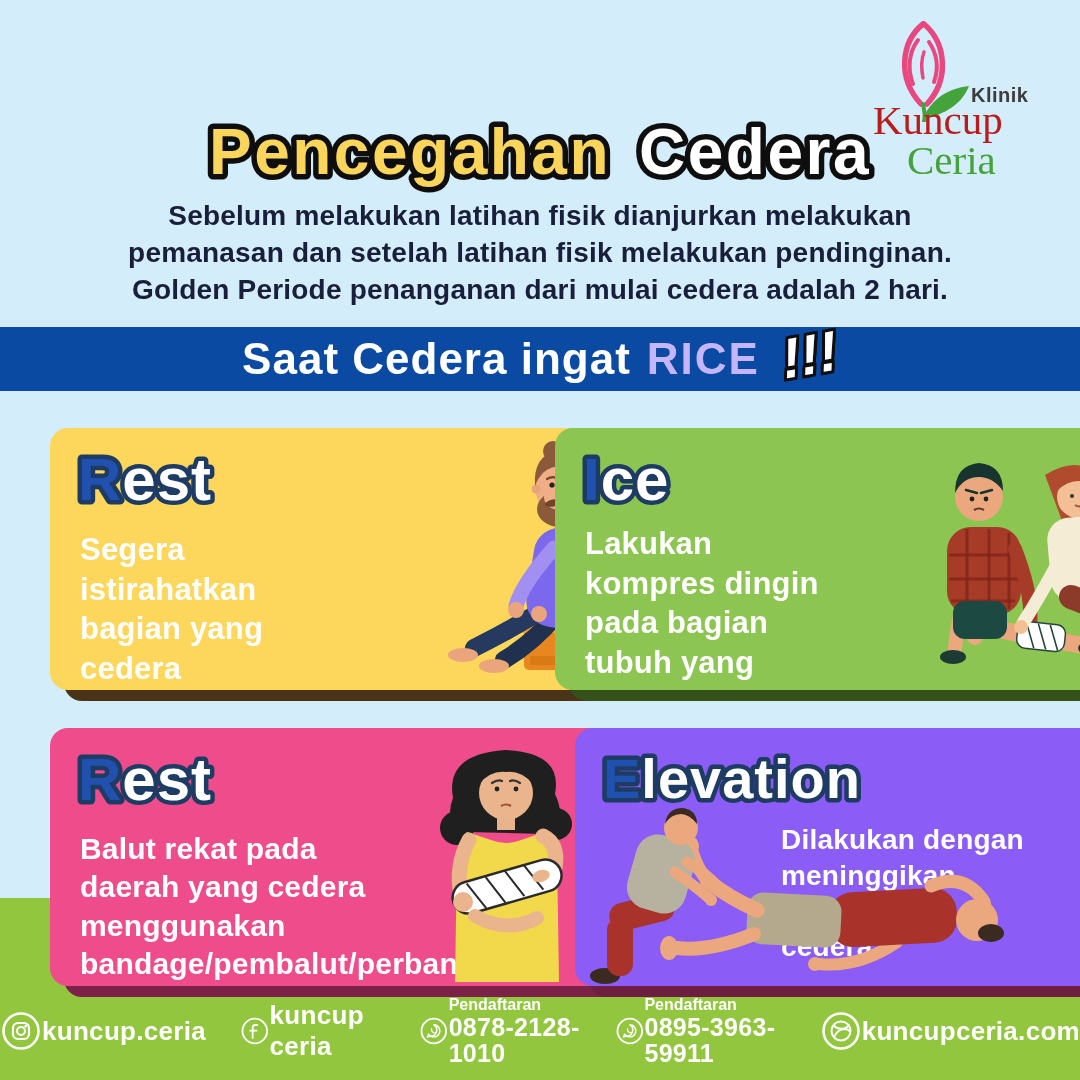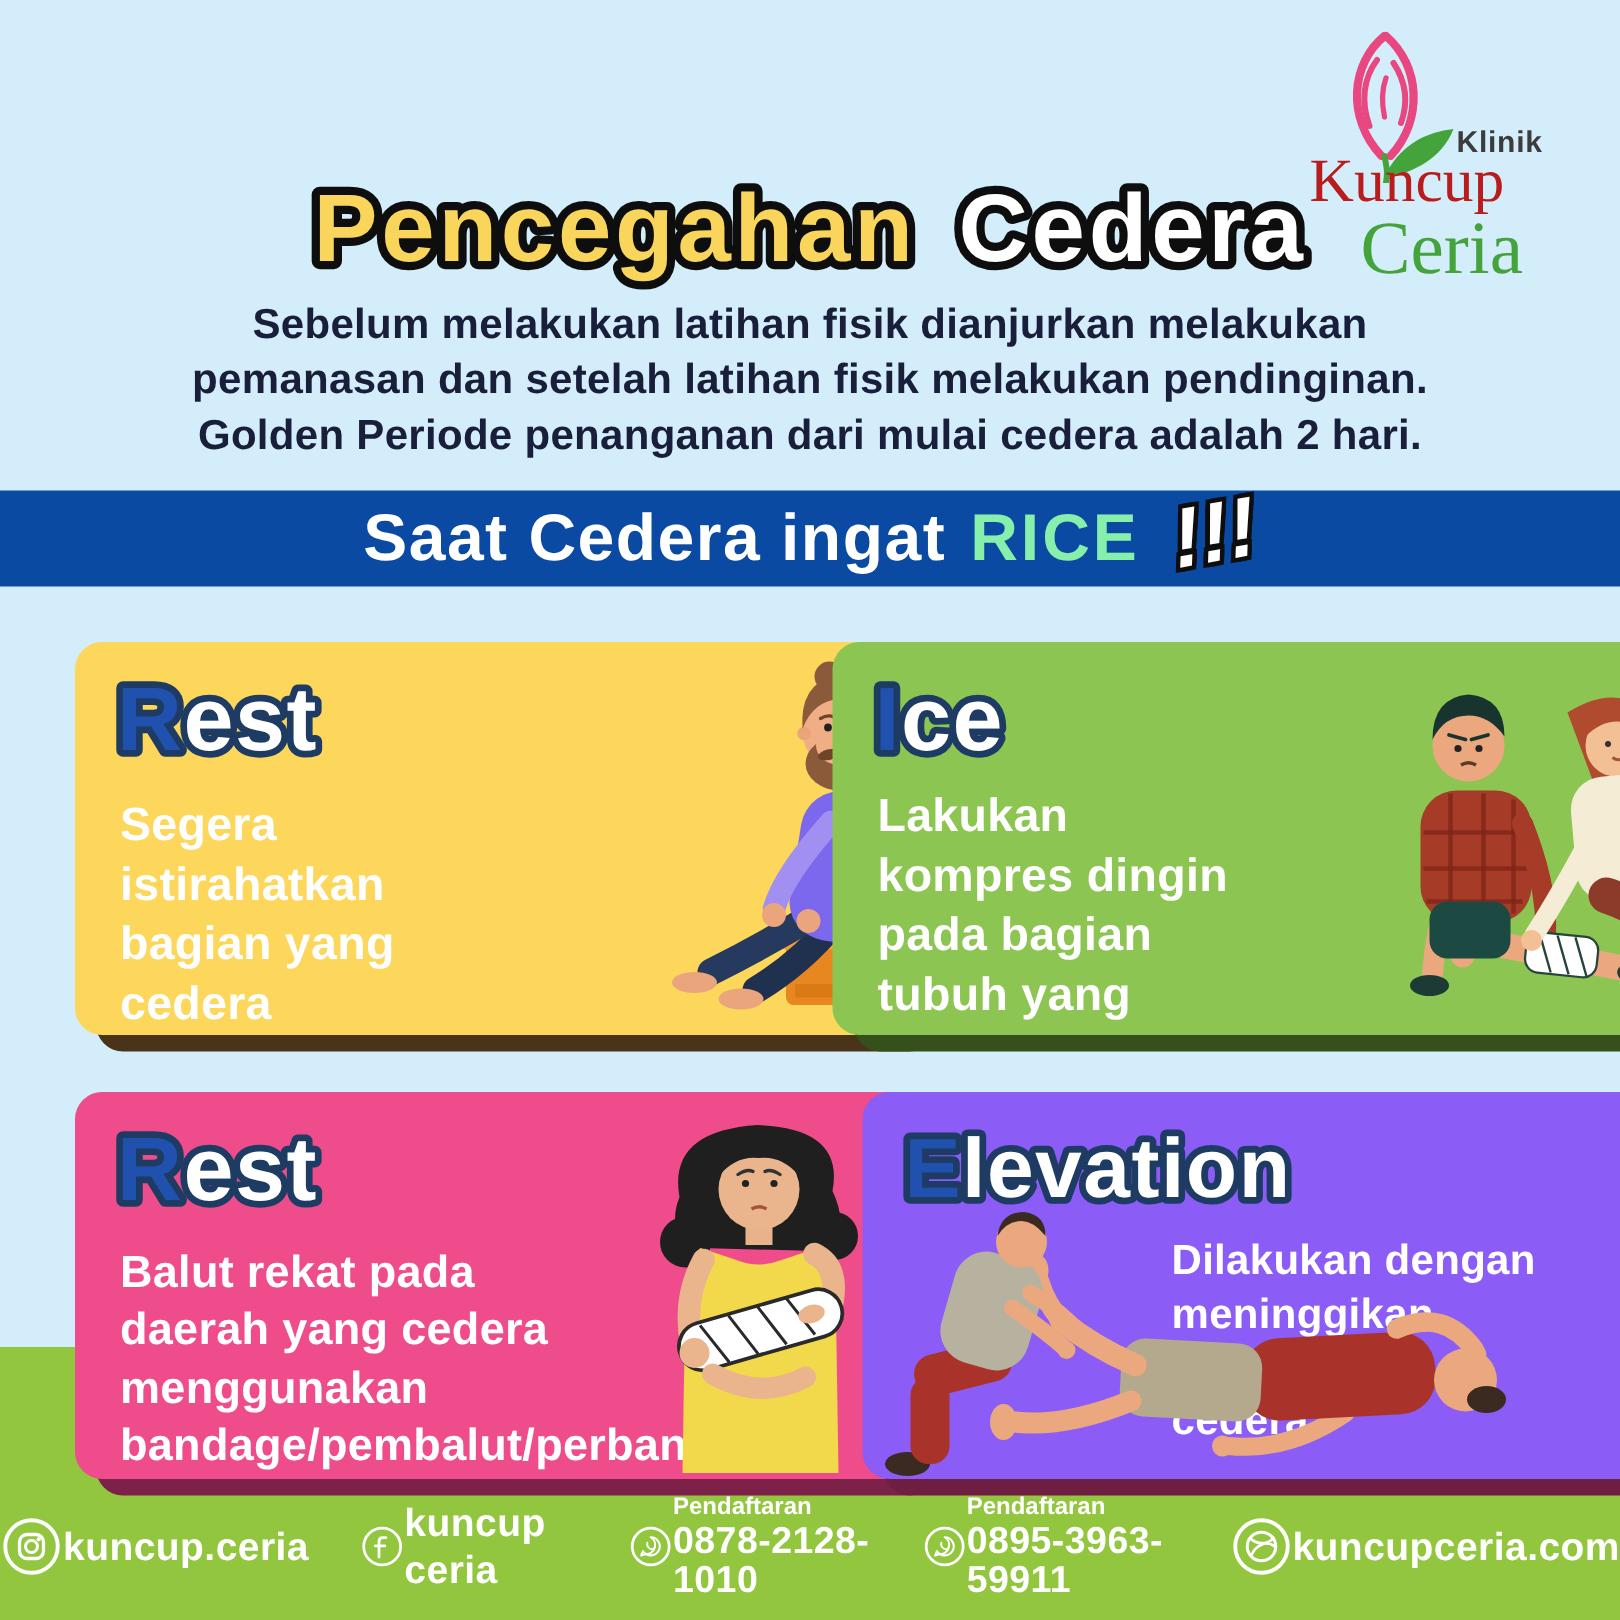--- a/index.html
+++ b/index.html
@@ -5,34 +5,34 @@
   html,body{margin:0;padding:0;background:#9aa0a6;}
   .poster{position:relative;width:1080px;height:1080px;background:#d4edfb;overflow:hidden;
           font-family:"Liberation Sans",sans-serif;}
   .grass{position:absolute;left:0;top:898px;width:1080px;height:182px;background:#92c63e;}
 
   
   .logo{position:absolute;top:16px;right:18px;width:195px;height:170px;}
   .logo .flower{position:absolute;left:14px;top:2px;}
   .logo .klinik{position:absolute;left:104px;top:68px;font-size:20px;font-weight:700;color:#3c3c3c;letter-spacing:.5px;}
   .logo .kuncup{position:absolute;left:6px;top:80px;font-family:"Liberation Serif",serif;font-size:41px;color:#b91c1c;}
-  .logo .ceria{position:absolute;left:40px;top:120px;font-family:"Liberation Serif",serif;font-size:50px;color:#45a33c;}
+  .logo .ceria{position:absolute;left:40px;top:120px;font-family:"Liberation Serif",serif;font-size:41px;color:#45a33c;}
 
   
   .title-wrap{position:absolute;top:96px;left:0;width:1080px;text-align:center;}
 
   
   .intro{position:absolute;top:197px;left:0;width:1080px;text-align:center;
          font-size:28px;font-weight:700;color:#191e3b;line-height:37px;letter-spacing:.2px;}
 
   
   .banner{position:absolute;top:327px;left:0;width:1080px;height:64px;background:#0b4aa3;
           display:flex;align-items:center;justify-content:center;}
   .banner .b-text{font-size:44px;font-weight:800;color:#ffffff;letter-spacing:1px;}
-  .banner .b-rice{font-size:44px;font-weight:800;color:#86efac;margin-left:16px;letter-spacing:2px;}
+  .banner .b-rice{font-size:44px;font-weight:800;color:#c4b5fd;margin-left:16px;letter-spacing:2px;}
   .banner .b-bang{font-size:56px;font-weight:800;color:#ffffff;margin-left:22px;margin-top:-10px;
           transform:rotate(-10deg) skewX(-12deg);
           text-shadow:-3px -3px 0 #0e0e0e,3px -3px 0 #0e0e0e,-3px 3px 0 #0e0e0e,3px 3px 0 #0e0e0e,
                       -3px 0 0 #0e0e0e,3px 0 0 #0e0e0e,0 -3px 0 #0e0e0e,0 3px 0 #0e0e0e;}
 
   
   .card{position:absolute;width:545px;border-radius:18px;overflow:hidden;padding-left:15px;}
   .card-1{left:50px;top:428px;height:262px;background:#fcd75c;box-shadow:14px 11px 0 #4a3419;}
   .card-2{left:555px;top:428px;height:262px;background:#8cc551;box-shadow:14px 11px 0 #36501c;}
   .card-3{left:50px;top:728px;height:258px;background:#ef4c8b;box-shadow:14px 11px 0 #7c2148;}

